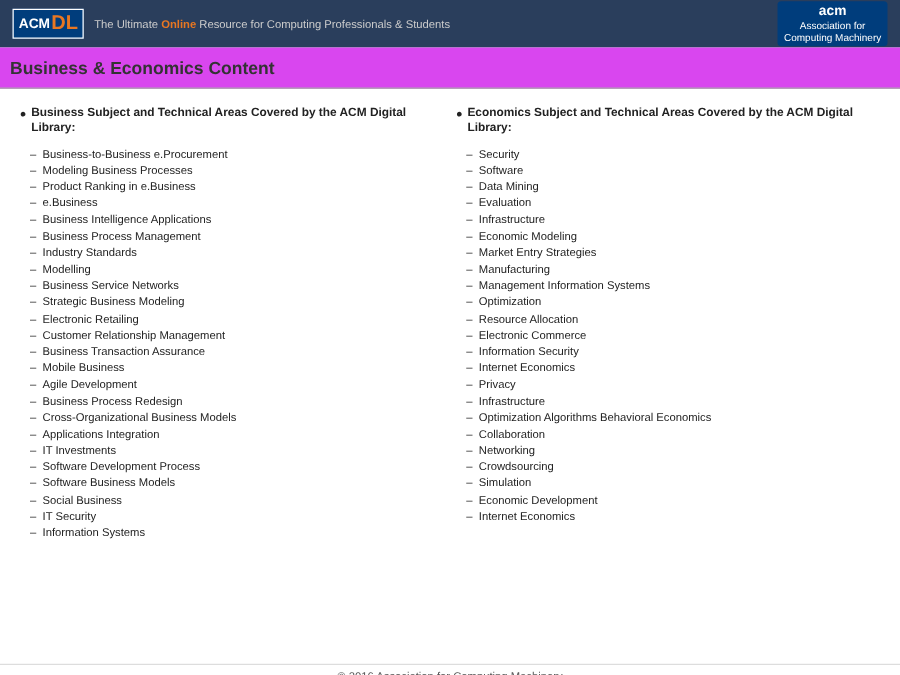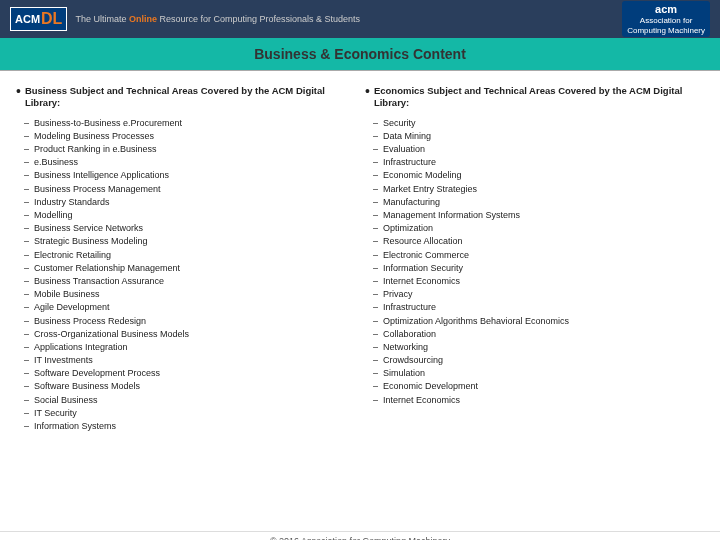--- a/index.html
+++ b/index.html
@@ -55,22 +55,21 @@
       color: #fff;
       font-size: 8px;
       padding: 2px 5px;
       border-radius: 3px;
       text-align: center;
       line-height: 1.2;
     }
 
     
     #title-banner {
-      background: #14b8a6;
-      text-align: center;
+      background: #d946ef;
       padding: 8px;
       font-size: 14px;
       font-weight: bold;
       color: #333;
       border-bottom: 1px solid #aaa;
     }
 
     
     #main-content {
       display: flex;
@@ -193,20 +192,21 @@
       </ul>
   </div>
 
   <div class="column">
     <div class="bullet-point">
       <span class="bullet">•</span>
       <span class="column-header">Economics Subject and Technical Areas Covered by the ACM Digital Library:</span>
     </div>
     <ul class="list-items" id="right-list">
         <li>Security</li>
+        <li>Software</li>
         <li>Data Mining</li>
         <li>Evaluation</li>
         <li>Infrastructure</li>
         <li>Economic Modeling</li>
         <li>Market Entry Strategies</li>
         <li>Manufacturing</li>
         <li>Management Information Systems</li>
         <li>Optimization</li>
         <li>Resource Allocation</li>
         <li>Electronic Commerce</li>

